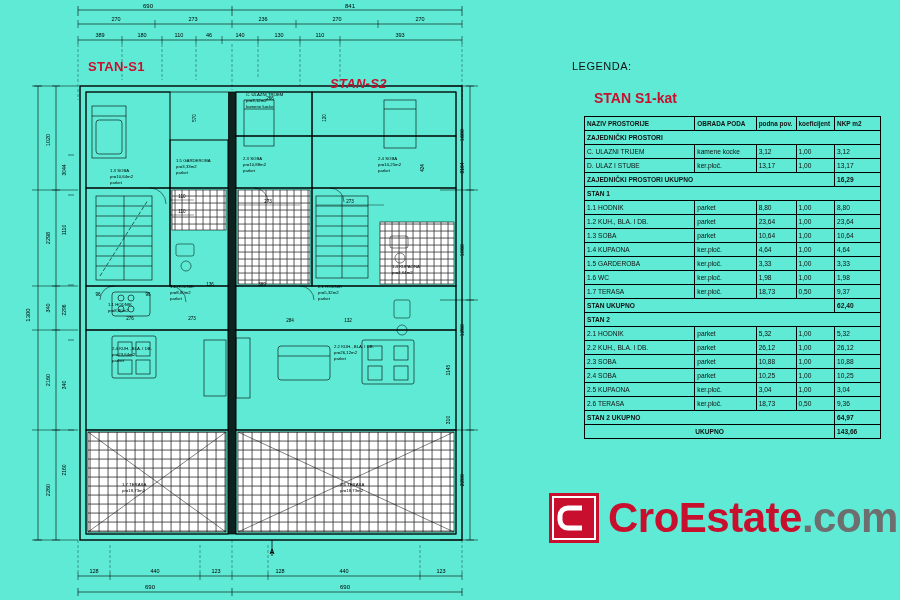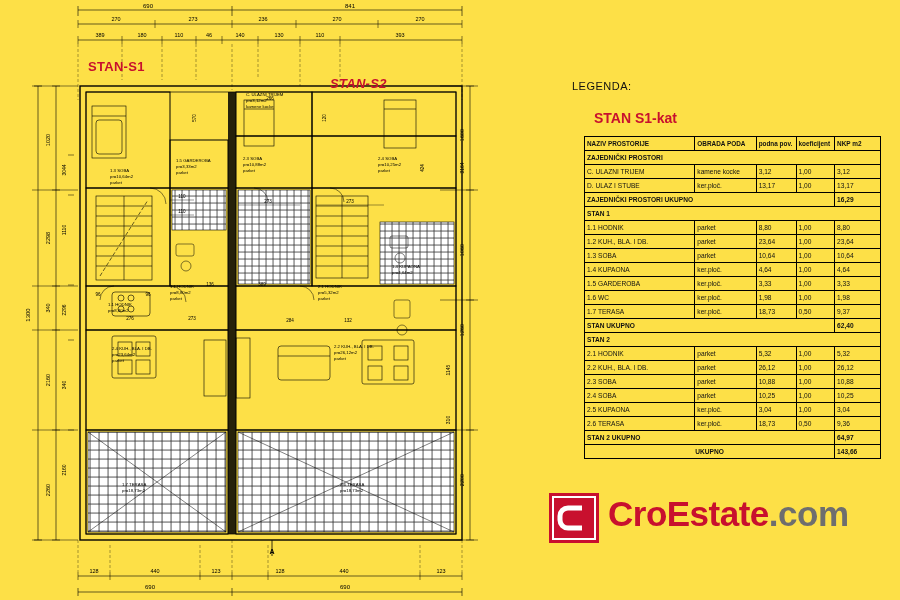--- a/index.html
+++ b/index.html
@@ -1,46 +1,46 @@
 <!DOCTYPE html>
 <html><head>
 <meta charset="utf-8">
 <style>
   html,body{margin:0;padding:0;background:#ffffff;}
   body{width:900px;height:600px;overflow:hidden;font-family:"Liberation Sans",sans-serif;color:#111;}
-  #page{position:relative;width:900px;height:600px;background:#fde047;}
+  #page{position:relative;width:900px;height:600px;background:#5eead4;}
 
   
   .plan{position:absolute;left:0;top:0;width:540px;height:600px;}
   .plan svg{position:absolute;left:0;top:0;}
 
   .stanlabel{position:absolute;color:#c8102e;font-weight:bold;font-size:13px;letter-spacing:.3px;}
   #stan-s1{left:88px;top:59px;}
   #stan-s2{left:330px;top:76px;font-style:italic;}
 
   
   .legend{position:absolute;left:572px;top:60px;width:310px;}
-  .legend-title{font-size:11px;letter-spacing:.5px;margin-bottom:18px;margin-top:20px;}
+  .legend-title{font-size:11px;letter-spacing:.5px;margin-bottom:18px;}
   .legend-sub{font-size:14px;color:#c8102e;font-weight:bold;margin:0 0 10px 22px;}
 
   table.tbl{border-collapse:collapse;width:297px;margin-left:12px;font-size:6.6px;}
   table.tbl td,table.tbl th{border:1px solid #000;padding:1px 2px;height:11px;line-height:10px;vertical-align:middle;}
   table.tbl th{font-weight:bold;text-align:left;font-size:6.4px;}
   .c-name{width:118px;}
   .c-fin{width:62px;}
   .c-pov{width:38px;text-align:left;}
   .c-koef{width:34px;text-align:left;}
   .c-nkp{width:45px;text-align:left;}
   .sect{font-weight:bold;}
   .totrow td{font-weight:bold;}
 
   
   .logo{position:absolute;left:548px;top:492px;width:340px;height:52px;}
   .logo .mark{position:absolute;left:0;top:0;width:52px;height:52px;}
-  .logo .txt{position:absolute;left:60px;top:2px;font-size:35px;font-weight:bold;letter-spacing:-.5px;}
+  .logo .txt{position:absolute;left:60px;top:2px;font-size:42px;font-weight:bold;letter-spacing:-.5px;}
   .logo .txt .red{color:#c8102e;}
   .logo .txt .grey{color:#6e6e6e;}
 </style>
 </head>
 <body>
 
 <div id="page">
 
   <div class="plan">
     <svg width="540" height="600" viewBox="0 0 540 600">

